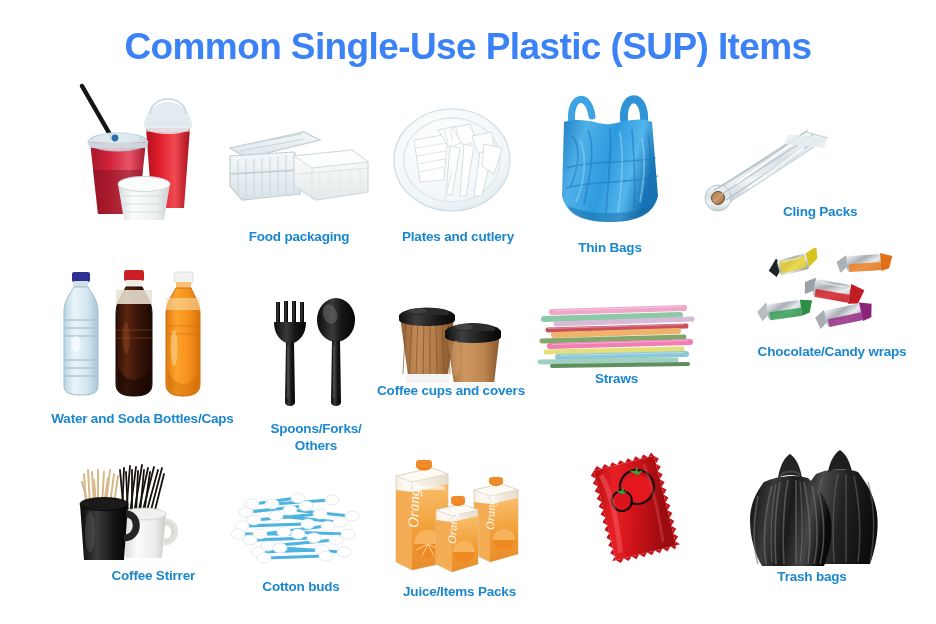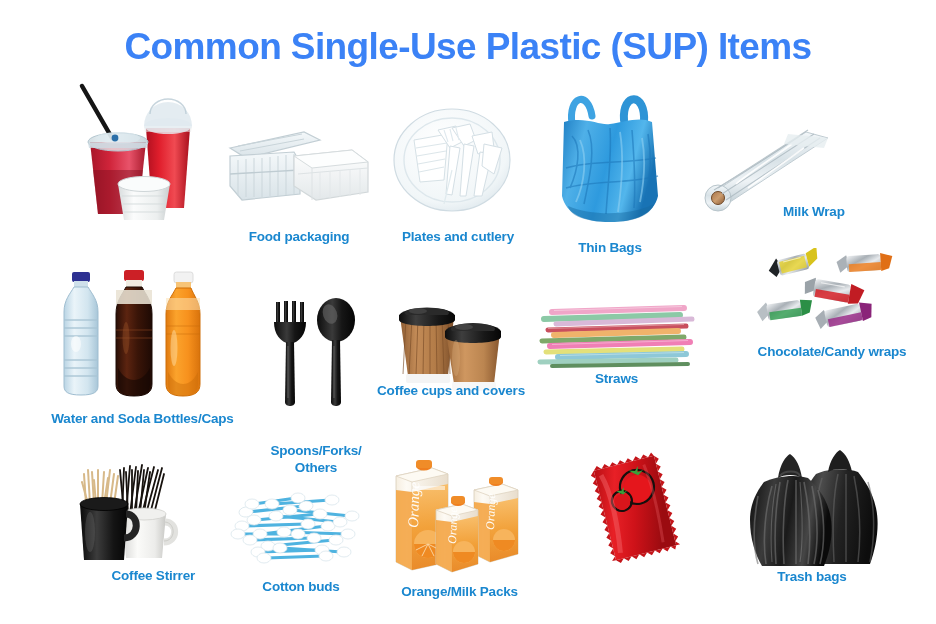--- a/index.html
+++ b/index.html
@@ -255,21 +255,21 @@
           <path d="M26 72 C46 60 70 46 112 18"></path>
         </g>
         <g stroke="#ffffff" stroke-width="1.6" opacity="0.9" fill="none">
           <path d="M48 66 C62 54 82 42 104 26"></path>
           <path d="M60 70 C76 58 94 46 116 30"></path>
           <path d="M70 76 C86 64 104 52 126 34"></path>
         </g>
         <path d="M100 16 L140 20 L136 30 L96 26 Z" fill="#e6edf0" opacity="0.8"></path>
       </svg>
     </div>
-    <div class="caption" style="left:95px;top:85px;width:125px;text-align:left;">Milk Wrap</div>
+    <div class="caption" style="left:95px;top:85px;width:125px;text-align:left;">Cling Packs</div>
   </div>
 
   <div class="item" style="left:740px;top:248px;width:190px;height:125px;">
     <div class="art" style="left:14px;">
       <svg width="145" height="100" viewBox="0 0 145 100">
         <defs>
           <linearGradient id="foilSilver" x1="0" y1="0" x2="1" y2="1">
             <stop offset="0" stop-color="#f2f4f6"></stop>
               <stop offset="0.35" stop-color="#a9b0b6"></stop>
             <stop offset="0.6" stop-color="#e8ebee"></stop>
@@ -405,21 +405,21 @@
         <path d="M24 48 L24 100" stroke="#5a5a5a" stroke-width="1.6" opacity="0.7"></path>
 
         <g fill="url(#blkG)">
           <ellipse cx="72" cy="22" rx="19" ry="22"></ellipse>
           <path d="M68 42 L67 104 C67 107 70 108 72 108 C74 108 77 107 77 104 L76 42 Z"></path>
         </g>
         <ellipse cx="66" cy="16" rx="7" ry="10" fill="#6e6e6e" opacity="0.55" transform="rotate(-18 66 16)"></ellipse>
         <path d="M70 48 L70 100" stroke="#5a5a5a" stroke-width="1.6" opacity="0.7"></path>
       </svg>
     </div>
-    <div class="caption" style="left:-18px;top:122px;width:140px;margin-top:22px;">Spoons/Forks/
+    <div class="caption" style="left:-18px;top:122px;width:140px;">Spoons/Forks/
 Others</div>
   </div>
 
   <div class="item" style="left:388px;top:292px;width:125px;height:125px;">
     <div class="art">
       <svg width="125" height="100" viewBox="0 0 125 100">
         <defs>
           <linearGradient id="kraftA" x1="0" y1="0" x2="1" y2="0">
             <stop offset="0" stop-color="#8e5d33"></stop>
               <stop offset="0.3" stop-color="#c38b57"></stop>
@@ -673,21 +673,21 @@
           <path d="M64 64 L90 58 L90 106 L64 114 Z" fill="url(#juiceBand)" opacity="0.92"></path>
           <path d="M48 62 L64 64 L64 114 L48 106 Z" fill="#f3a03a" opacity="0.85"></path>
           <ellipse cx="70" cy="44" rx="7" ry="4" fill="#ef7f1f"></ellipse>
           <rect x="63" y="38" width="14" height="8" rx="3" fill="#f08c28"></rect>
           <circle cx="76" cy="94" r="11" fill="#f7b45c"></circle>
           <path d="M65 94 A11 11 0 0 0 87 94 Z" fill="#ef8a22"></path>
           <text x="68" y="86" fill="#ffffff" font-family="Liberation Serif, serif" font-size="12" font-style="italic" transform="rotate(-88 68 86)" opacity="0.95">Orange</text>
         </g>
       </svg>
     </div>
-    <div class="caption" style="left:-11px;top:125px;width:165px;">Orange/Milk Packs</div>
+    <div class="caption" style="left:-11px;top:125px;width:165px;">Juice/Items Packs</div>
   </div>
 
   <div class="item" style="left:580px;top:448px;width:110px;height:150px;">
     <div class="art">
       <svg width="110" height="120" viewBox="0 0 110 120">
         <defs>
           <linearGradient id="sachetG" x1="0" y1="0" x2="1" y2="0.4">
             <stop offset="0" stop-color="#b80f14"></stop>
               <stop offset="0.3" stop-color="#e82026"></stop>
             <stop offset="0.6" stop-color="#cf1219"></stop>

